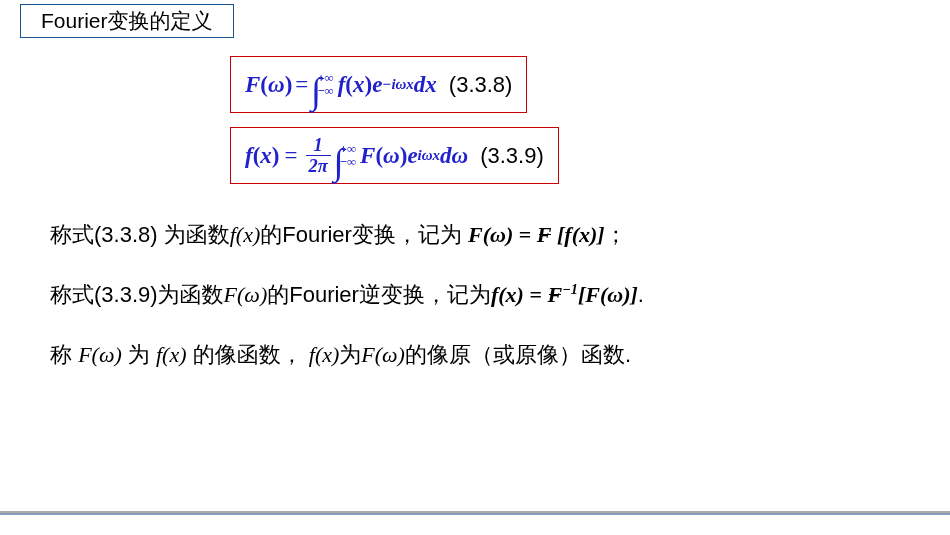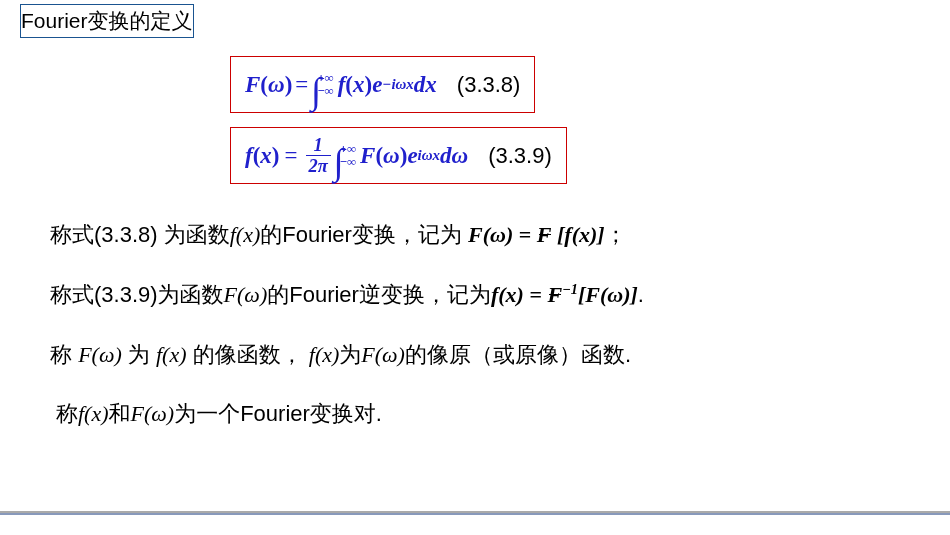--- a/index.html
+++ b/index.html
@@ -7,21 +7,21 @@
       width: 950px;
       height: 535px;
       background: #ffffff;
       font-family: "Microsoft YaHei", "SimHei", Arial, sans-serif;
       position: relative;
       padding: 4px 0 0 0;
     }
     .title-box {
       border: 1.5px solid #1a5490;
       display: inline-block;
-      padding: 2px 0;
+      padding: 2px 20px;
       margin-left: 20px;
       font-size: 21px;
       color: #000;
     }
     .formulas {
       margin-top: 18px;
     }
     .formula-row {
       display: flex;
       align-items: center;
@@ -37,21 +37,21 @@
       font-size: 23px;
       font-weight: bold;
       font-style: italic;
       display: flex;
       align-items: center;
     }
     .eqnum {
       color: #000;
       font-style: normal;
       font-weight: normal;
-      margin-left: 20px;
+      margin-left: 12px;
       font-family: Arial, sans-serif;
       font-size: 22px;
     }
     .body-text {
       margin: 30px 50px 0 50px;
       font-size: 22px;
       color: #000;
       line-height: 1.9;
     }
     .body-text p { margin-bottom: 18px; }
@@ -178,21 +178,18 @@
 <div class="body-text">
   <p>
     <span>称式(3.3.8) 为函数</span><span class="math-i">f(x)</span><span>的</span><span class="bold">Fourier变换</span><span>，记为 </span><span class="bold-it">F(ω)</span><span class="bold-it" style="font-style:normal"> = </span><span class="scriptF">F</span><span class="bold-it"> [</span><span class="bold-it">f(x)</span><span class="bold-it">]</span><span>；</span>
   </p>
   <p>
     <span>称式(3.3.9)为函数</span><span class="math-i">F(ω)</span><span>的</span><span class="bold">Fourier逆变换</span><span>，记为</span><span class="bold-it">f(x)</span><span class="bold-it" style="font-style:normal"> = </span><span class="scriptF">F</span><span class="bold-it sup">−1</span><span class="bold-it">[</span><span class="bold-it">F(ω)</span><span class="bold-it">]</span><span>.</span>
   </p>
   <p>
     <span>称 </span><span class="math-i">F(ω)</span><span> 为 </span><span class="math-i">f(x)</span><span> 的</span><span class="bold">像函数</span><span>， </span><span class="math-i">f(x)</span><span>为</span><span class="math-i">F(ω)</span><span>的</span><span class="bold">像原（或原像）函数</span><span>.</span>
   </p>
-  <p style="margin-left:6px">
-    <span>称</span><span class="math-i">f(x)</span><span>和</span><span class="math-i">F(ω)</span><span>为一个</span><span class="bold">Fourier变换对</span><span>.</span>
-  </p>
 </div>
 
 <div class="footer-line"></div>
 
 
 
 
 </body></html>

